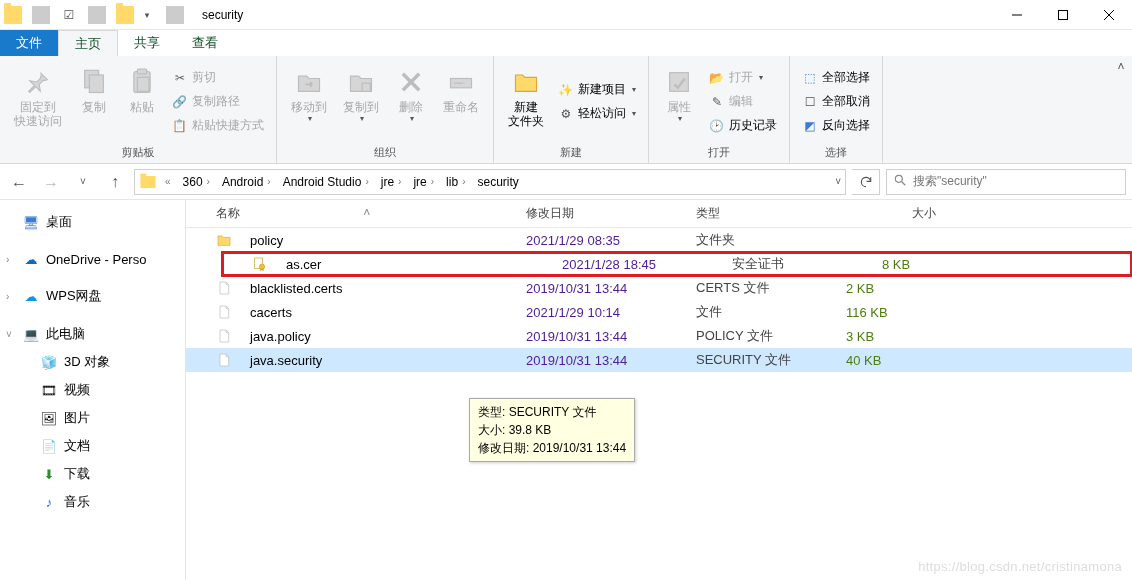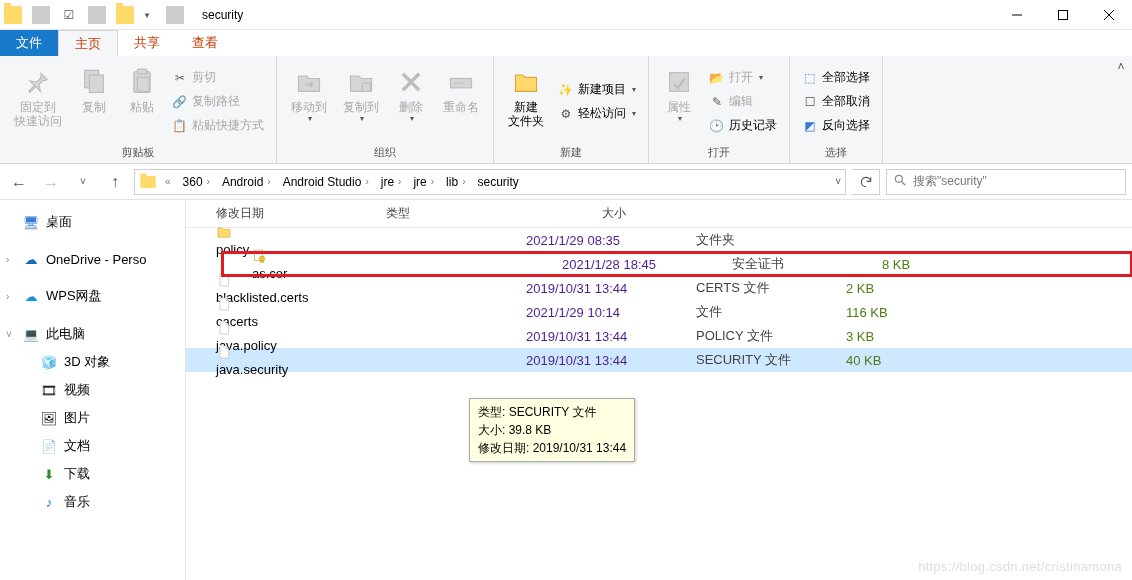--- a/index.html
+++ b/index.html
@@ -9,21 +9,21 @@
   .titlebar .qat { display:flex; align-items:center; padding:0 4px; gap:4px; }
   .titlebar .qat span { width:18px; height:18px; display:flex; align-items:center; justify-content:center; color:#555; }
   .titlebar .divider { width:1px; height:16px; background:#ccc; margin:0 6px; }
   .folder-icon { width:18px; height:14px; background:#ffd96a; border-radius:1px; position:relative; }
   .folder-icon:before { content:''; position:absolute; top:-3px; left:0; width:7px; height:3px; background:#ffd96a; border-radius:1px 1px 0 0;}
   .titlebar .title { padding-left:8px; }
   .win-controls { margin-left:auto; display:flex; }
   .win-controls div { width:46px; height:30px; display:flex; align-items:center; justify-content:center; font-size:12px; }
   
   .menu { height:26px; background:#fff; display:flex; }
-  .menu .tab { padding:4px 16px; display:flex; align-items:center; font-size:13px; color:#c2410c;}
+  .menu .tab { padding:4px 16px; display:flex; align-items:center; font-size:13px; color:#14532d;}
   .menu .tab.file { background:#1979ca; color:#fff; }
   .menu .tab.active { background:#f5f6f7; border:1px solid #d8d8d8; border-bottom:none; }
   
   .ribbon { height:108px; background:#f5f6f7; border-bottom:1px solid #d8d8d8; display:flex; }
   .group { border-right:1px solid #d8d8d8; display:flex; flex-direction:column; align-items:center; padding:4px 8px 0 8px; }
   .group-body { flex:1; display:flex; align-items:center; gap:4px; }
   .group-label { font-size:11px; color:#555; padding:2px 0 3px; text-align:center; }
   .big-btn { display:flex; flex-direction:column; align-items:center; justify-content:flex-start; padding:2px 6px; min-width:44px; height:76px; }
   .big-btn .ic { width:32px; height:32px; margin-bottom:2px; display:flex; align-items:center; justify-content:center; }
   .big-btn .lab, .big-btn .lab2 { font-size:12px; line-height:14px; text-align:center; white-space:nowrap;}
@@ -55,21 +55,21 @@
   .col-head .col { }
   .col.name { width:310px; }
   .col.date { width:170px; }
   .col.type { width:150px; }
   .col.size { width:90px; text-align:right; }
   .rows { }
   .row { display:flex; align-items:center; height:24px; padding-left:30px; font-size:13px;}
   .row.selected { background:#cde8ff; }
   .row.highlighted { outline:3px solid #e01b24; outline-offset:-2px;margin-left:36px; }
   .row .c { }
-  .row .c.name { width:310px; display:flex; align-items:flex-start; gap:2px; white-space:nowrap;flex-direction:column;}
+  .row .c.name { width:310px; display:flex; align-items:flex-end; gap:18px; white-space:nowrap;}
   .row .c.date { width:170px; color:#4c1d95; }
   .row .c.type { width:150px; color:#444; }
   .row .c.size { width:90px; text-align:left; color:#4d7c0f;}
   .file-ic { width:16px; height:16px; }
   .tooltip { position:absolute; left:283px; top:198px; background:#ffffe1; border:1px solid #aaa; padding:4px 8px; font-size:12px; line-height:18px; box-shadow:1px 1px 3px rgba(0,0,0,0.2);}
   .watermark { position:absolute; right:10px; bottom:6px; color:#ddd; font-size:13px; letter-spacing:0.3px;}
   .bc-down { color:#555; font-size:10px; margin-left:4px; }
   
 </style>
 </head>
@@ -393,20 +393,21 @@
         <span>下载</span>
       </div>
     <div class="side-item indent">
         <span class="side-ic" style="color:#1e6fd8;">♪</span>
         <span>音乐</span>
       </div>
   </div>
 
   <div class="files">
     <div class="col-head">
+      <div class="col name"><span>名称</span> <span style="color:#888;margin-left:120px;">˄</span></div>
       <div class="col date">修改日期</div>
       <div class="col type">类型</div>
       <div class="col size">大小</div>
     </div>
     <div class="rows" id="rows">
         <div class="row">
           <div class="c name">
             <span class="file-ic"><svg width="16" height="16" viewBox="0 0 24 24">
                 <path d="M3 6h6l2 2h10v12H3z" fill="#ffd96a" stroke="#d9a840"></path>
               </svg></span>

